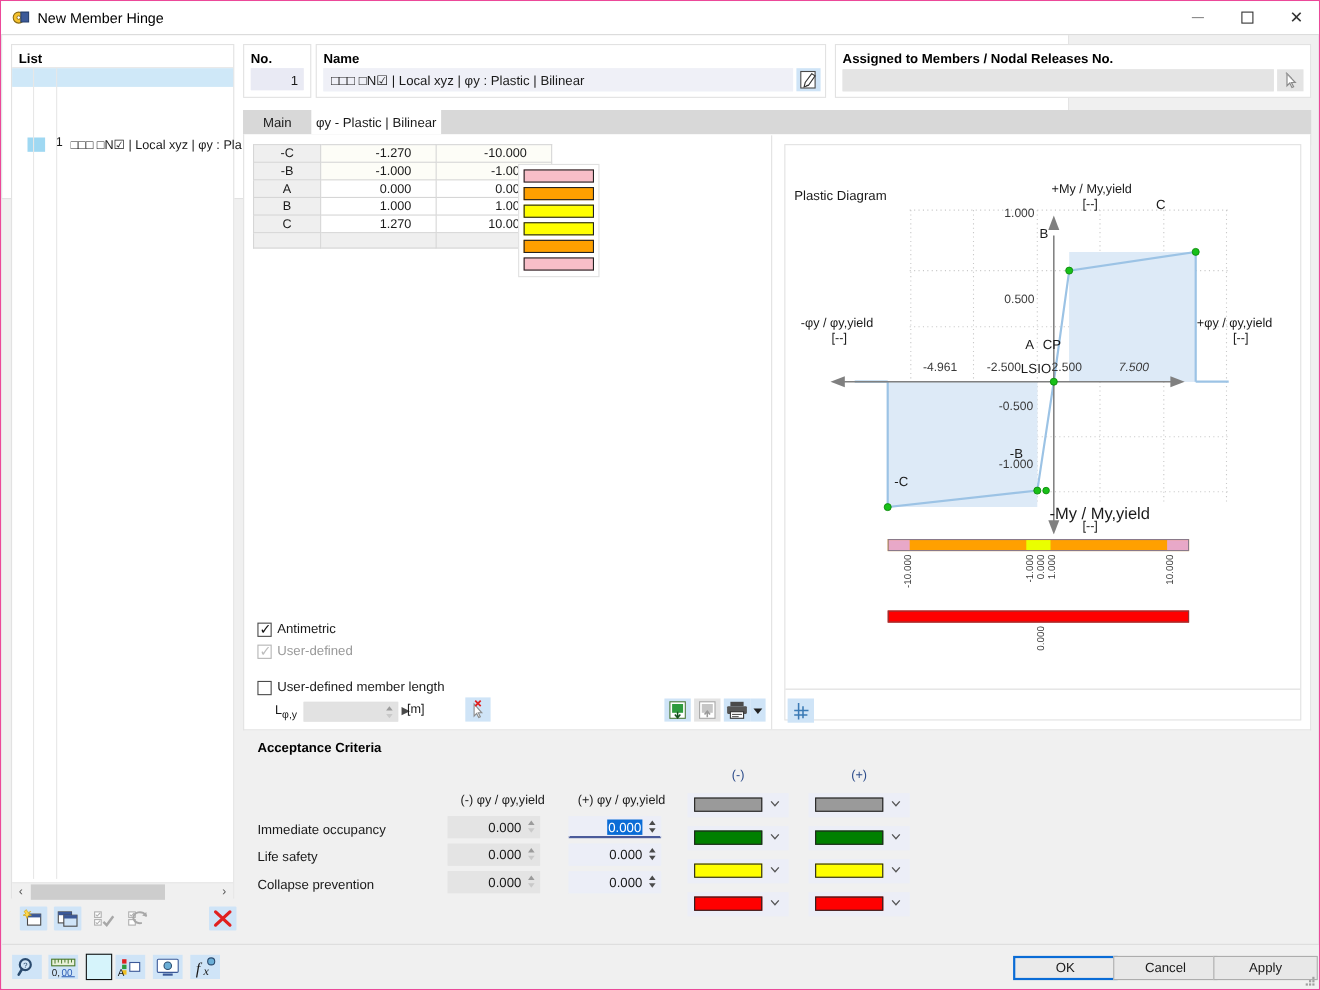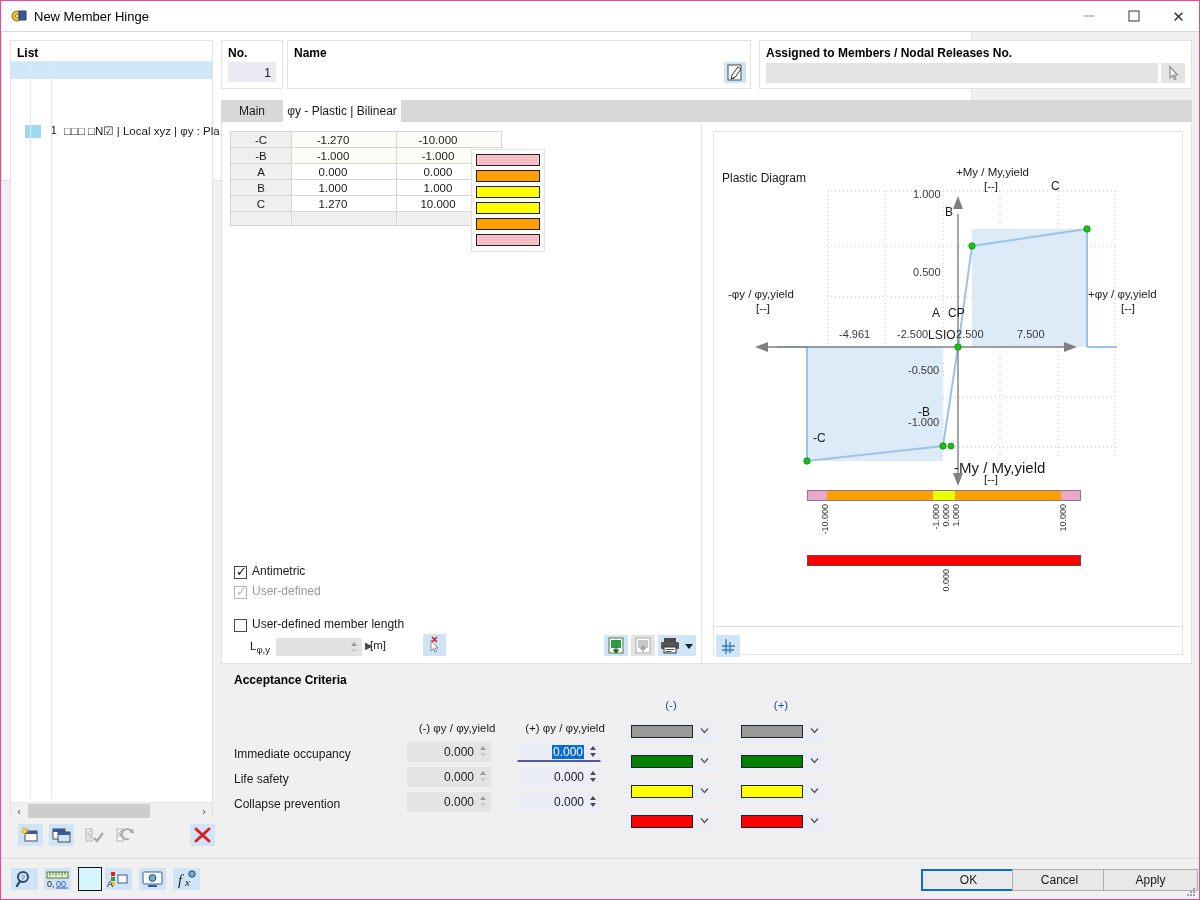--- a/index.html
+++ b/index.html
@@ -78,21 +78,21 @@
   .tab.inactive{background:#d8d8d8;}
   .tab.active{background:#ffffff;}
   .tabbody{position:absolute;left:220px;top:121px;width:971px;height:542px;background:#ffffff;border:1px solid #e2e2e2;border-top:none;box-sizing:border-box;}
 
   
   .tblwrap{position:absolute;left:229px;top:130px;width:480px;height:424px;background:#ffffff;}
   .tbl{position:absolute;left:0;top:0;border-collapse:collapse;font-size:11.5px;}
   .tbl td,.tbl th{border:1px solid #d6d6d6;padding:0;}
   .tbl .hdr{background:#efefef;height:30px;vertical-align:middle;text-align:center;font-weight:normal;color:#1a1a1a;}
   .tbl .rh{background:#efefef;width:60px;text-align:center;height:15px;}
-  .tbl .cell{width:82px;text-align:center;padding-right:22px;height:15px;background:#ffffff;}
+  .tbl .cell{width:82px;text-align:right;padding-right:22px;height:15px;background:#ffffff;}
   .tbl .cell.alt{background:#fdfdf7;}
   .tbl .blank{height:13px;background:#efefef;}
   .colorlegend{position:absolute;left:241px;top:18px;width:74px;height:103px;background:#fff;border:1px solid #e0e0e0;box-sizing:border-box;}
   .cl-row{position:absolute;left:4px;width:64px;height:12px;border:1px solid #222;box-sizing:border-box;}
 
   
   .cbrow{position:absolute;font-size:12px;}
   .cbox{position:absolute;width:13px;height:13px;border:1px solid #4a4a4a;background:#fff;box-sizing:border-box;}
   .cbox.dis{border-color:#b5b5b5;}
   .cbox .chk{position:absolute;left:1px;top:-2px;font-size:13px;color:#111;line-height:13px;}
@@ -222,20 +222,23 @@
   </div>
 
   <div class="panel nopanel"></div>
   <div class="panel-title no-title">No.</div>
   <div class="no-field">
     <div class="no-val">1</div>
   </div>
 
   <div class="panel namepanel"></div>
   <div class="panel-title name-title">Name</div>
+  <div class="name-field">
+    <div class="name-val">□□□ □N☑ | Local xyz | φy : Plastic | Bilinear</div>
+  </div>
   <div class="name-btn">
     <svg width="22" height="21" viewBox="0 0 22 21">
       <rect x="4" y="3" width="13" height="15" fill="#fff" stroke="#4a4a4a"></rect>
       <path d="M14 5 L8 13 L7 17 L11 15.5 L17 7 Z" fill="#fff" stroke="#333" stroke-width="1"></path>
       <path d="M9 16 l2 -0.8" stroke="#333" stroke-width="1"></path>
     </svg>
   </div>
 
   <div class="panel assignpanel"></div>
   <div class="panel-title assign-title">Assigned to Members / Nodal Releases No.</div>
@@ -419,21 +422,21 @@
   <div style="position:absolute;left:953px;top:458px;font-size:15px;">-My / My,yield</div>
   <div style="position:absolute;left:983px;top:472px;font-size:11.5px;">[--]</div>
   <div style="position:absolute;left:727px;top:287px;font-size:11.5px;">-φy / φy,yield</div>
   <div style="position:absolute;left:755px;top:301px;font-size:11.5px;">[--]</div>
   <div style="position:absolute;left:1087px;top:287px;font-size:11.5px;">+φy / φy,yield</div>
   <div style="position:absolute;left:1120px;top:301px;font-size:11.5px;">[--]</div>
 
   <div style="position:absolute;left:838px;top:327px;font-size:11px;color:#3a3a3a;">-4.961</div>
   <div style="position:absolute;left:896px;top:327px;font-size:11px;color:#3a3a3a;">-2.500</div>
   <div style="position:absolute;left:955px;top:327px;font-size:11px;color:#3a3a3a;">2.500</div>
-  <div style="position:absolute;left:1016px;top:327px;font-size:11px;color:#3a3a3a;">7.500</div>
+  <div style="position:absolute;left:1016px;top:327px;font-size:11px;color:#3a3a3a;font-style:italic;">7.500</div>
 
   <div style="position:absolute;left:912px;top:187px;font-size:11px;color:#3a3a3a;">1.000</div>
   <div style="position:absolute;left:912px;top:265px;font-size:11px;color:#3a3a3a;">0.500</div>
   <div style="position:absolute;left:907px;top:363px;font-size:11px;color:#3a3a3a;">-0.500</div>
   <div style="position:absolute;left:907px;top:415px;font-size:11px;color:#3a3a3a;">-1.000</div>
 
   <div style="position:absolute;left:1050px;top:178px;font-size:12px;">C</div>
   <div style="position:absolute;left:944px;top:204px;font-size:12px;">B</div>
   <div style="position:absolute;left:931px;top:305px;font-size:12px;">A</div>
   <div style="position:absolute;left:947px;top:305px;font-size:12px;">CP</div>

